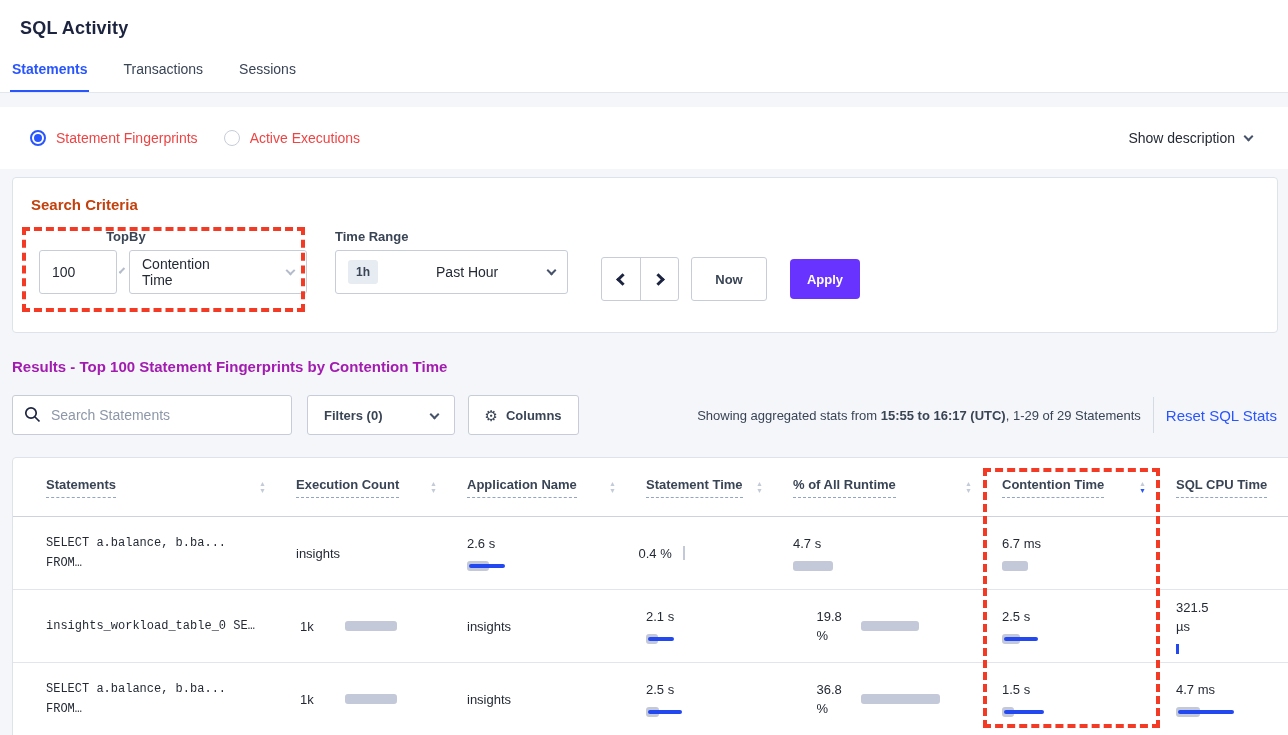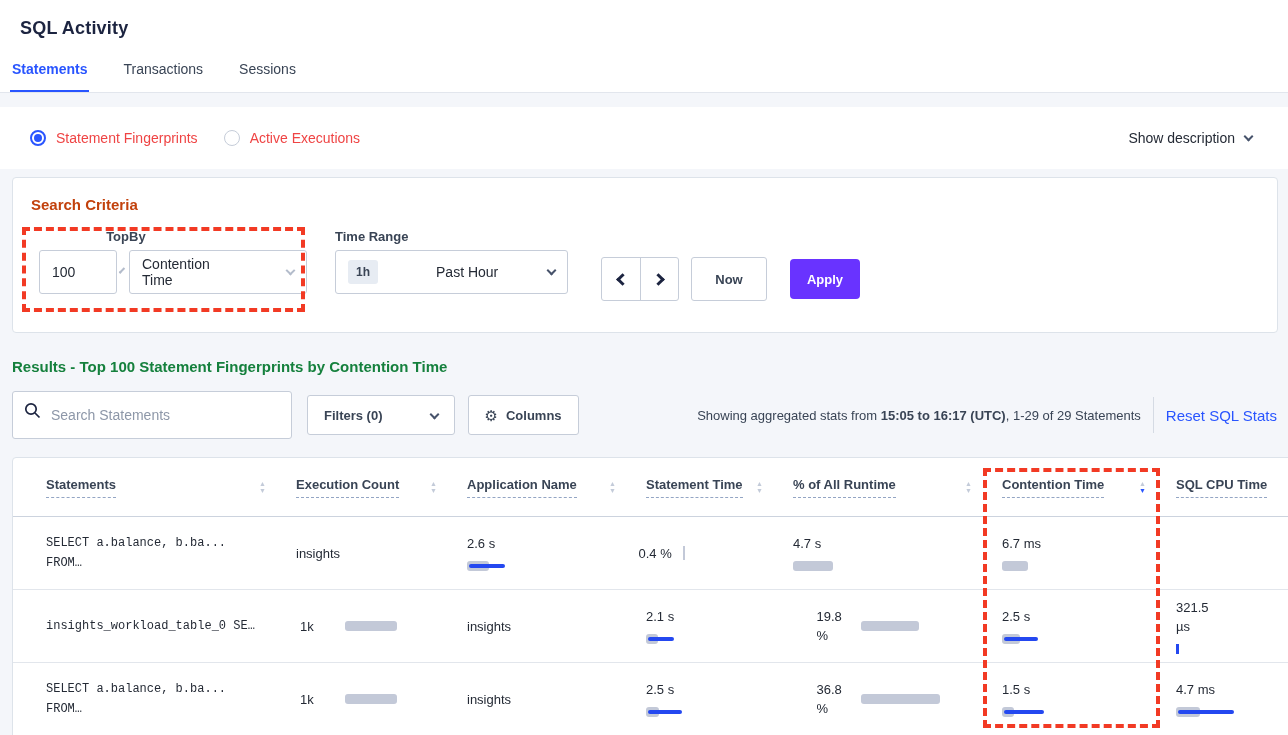--- a/index.html
+++ b/index.html
@@ -43,23 +43,23 @@
   .f-time { margin-left:28px; }
   .time-badge { background:#e7ecf3; border-radius:3px; font-size:12px; font-weight:bold; color:#394455; padding:5px 8px; margin-right:12px; }
   .sel-time { width:233px;text-align:center; }
   .navgroup { display:flex; margin:28px 0 0 33px; height:44px; border:1px solid #c6cdd9; border-radius:3px; background:#fff; }
   .navbtn { width:38px; display:flex; align-items:center; justify-content:center; cursor:pointer; }
   .navbtn + .navbtn { border-left:1px solid #c6cdd9; }
   .btn { height:44px; border:1px solid #c6cdd9; border-radius:3px; background:#fff; font-size:13px; font-weight:bold; color:#394455; display:flex; align-items:center; justify-content:center; cursor:pointer; }
   .now-btn { width:76px; margin:28px 0 0 12px; }
   .apply-btn { width:70px; height:40px; margin:30px 0 0 23px; background:#6933ff; border:none; color:#fff; font-size:13px; font-weight:bold; border-radius:4px; }
   
-  .results-heading { font-size:15px; font-weight:bold; color:#15803d; margin:25px 0 0 12px; }
+  .results-heading { font-size:15px; font-weight:bold; color:#a21caf; margin:25px 0 0 12px; }
   .toolbar { display:flex; align-items:center; margin:20px 10px 0 12px; height:40px; }
-  .searchbox { position:relative; width:280px; height:48px; }
+  .searchbox { position:relative; width:280px; height:40px; }
   .searchbox input { width:100%; height:100%; border:1px solid #c6cdd9; border-radius:3px; padding:0 10px 0 38px; font-size:14px; color:#242a35; font-family:inherit; outline:none; background:#fff; }
   .searchbox input::placeholder { color:#8d97a8; }
   .search-glyph { position:absolute; left:12px; top:11px; }
   .tool-btn { height:40px; border:1px solid #c6cdd9; border-radius:3px; background:#fff; display:flex; align-items:center; gap:8px; font-size:13px; font-weight:bold; color:#394455; padding:0 16px; cursor:pointer; }
   .filters-btn { margin-left:15px;gap:48px; }
   .columns-btn { margin-left:13px; }
   .gear { font-size:15px; color:#394455; line-height:1; }
   .right-cluster { margin-left:auto; display:flex; align-items:center; }
   .stats { font-size:13px; color:#394455; }
   .vdiv { width:1px; height:36px; background:#d5dbe4; margin:0 12px; }
@@ -170,21 +170,21 @@
   </div>
   <div class="tool-btn filters-btn">
     <span>Filters (0)</span>
     <span class="chev" style="margin-top:-2px"></span>
   </div>
   <div class="tool-btn columns-btn">
     <span class="gear">⚙</span>
     <span>Columns</span>
   </div>
   <div class="right-cluster">
-    <div class="stats"><span>Showing aggregated stats from </span><b>15:05 to 16:17 (UTC)</b><span>, 1-29 of 29 Statements</span></div>
+    <div class="stats"><span>Showing aggregated stats from </span><b>15:55 to 16:17 (UTC)</b><span>, 1-29 of 29 Statements</span></div>
     <div class="vdiv"></div>
     <div class="reset-link">Reset SQL Stats</div>
   </div>
 </div>
 
 <div class="card table-card">
   <div class="trow thead">
     <div class="th">
       <span class="th-label">Statements</span>
       <span class="sorter">

